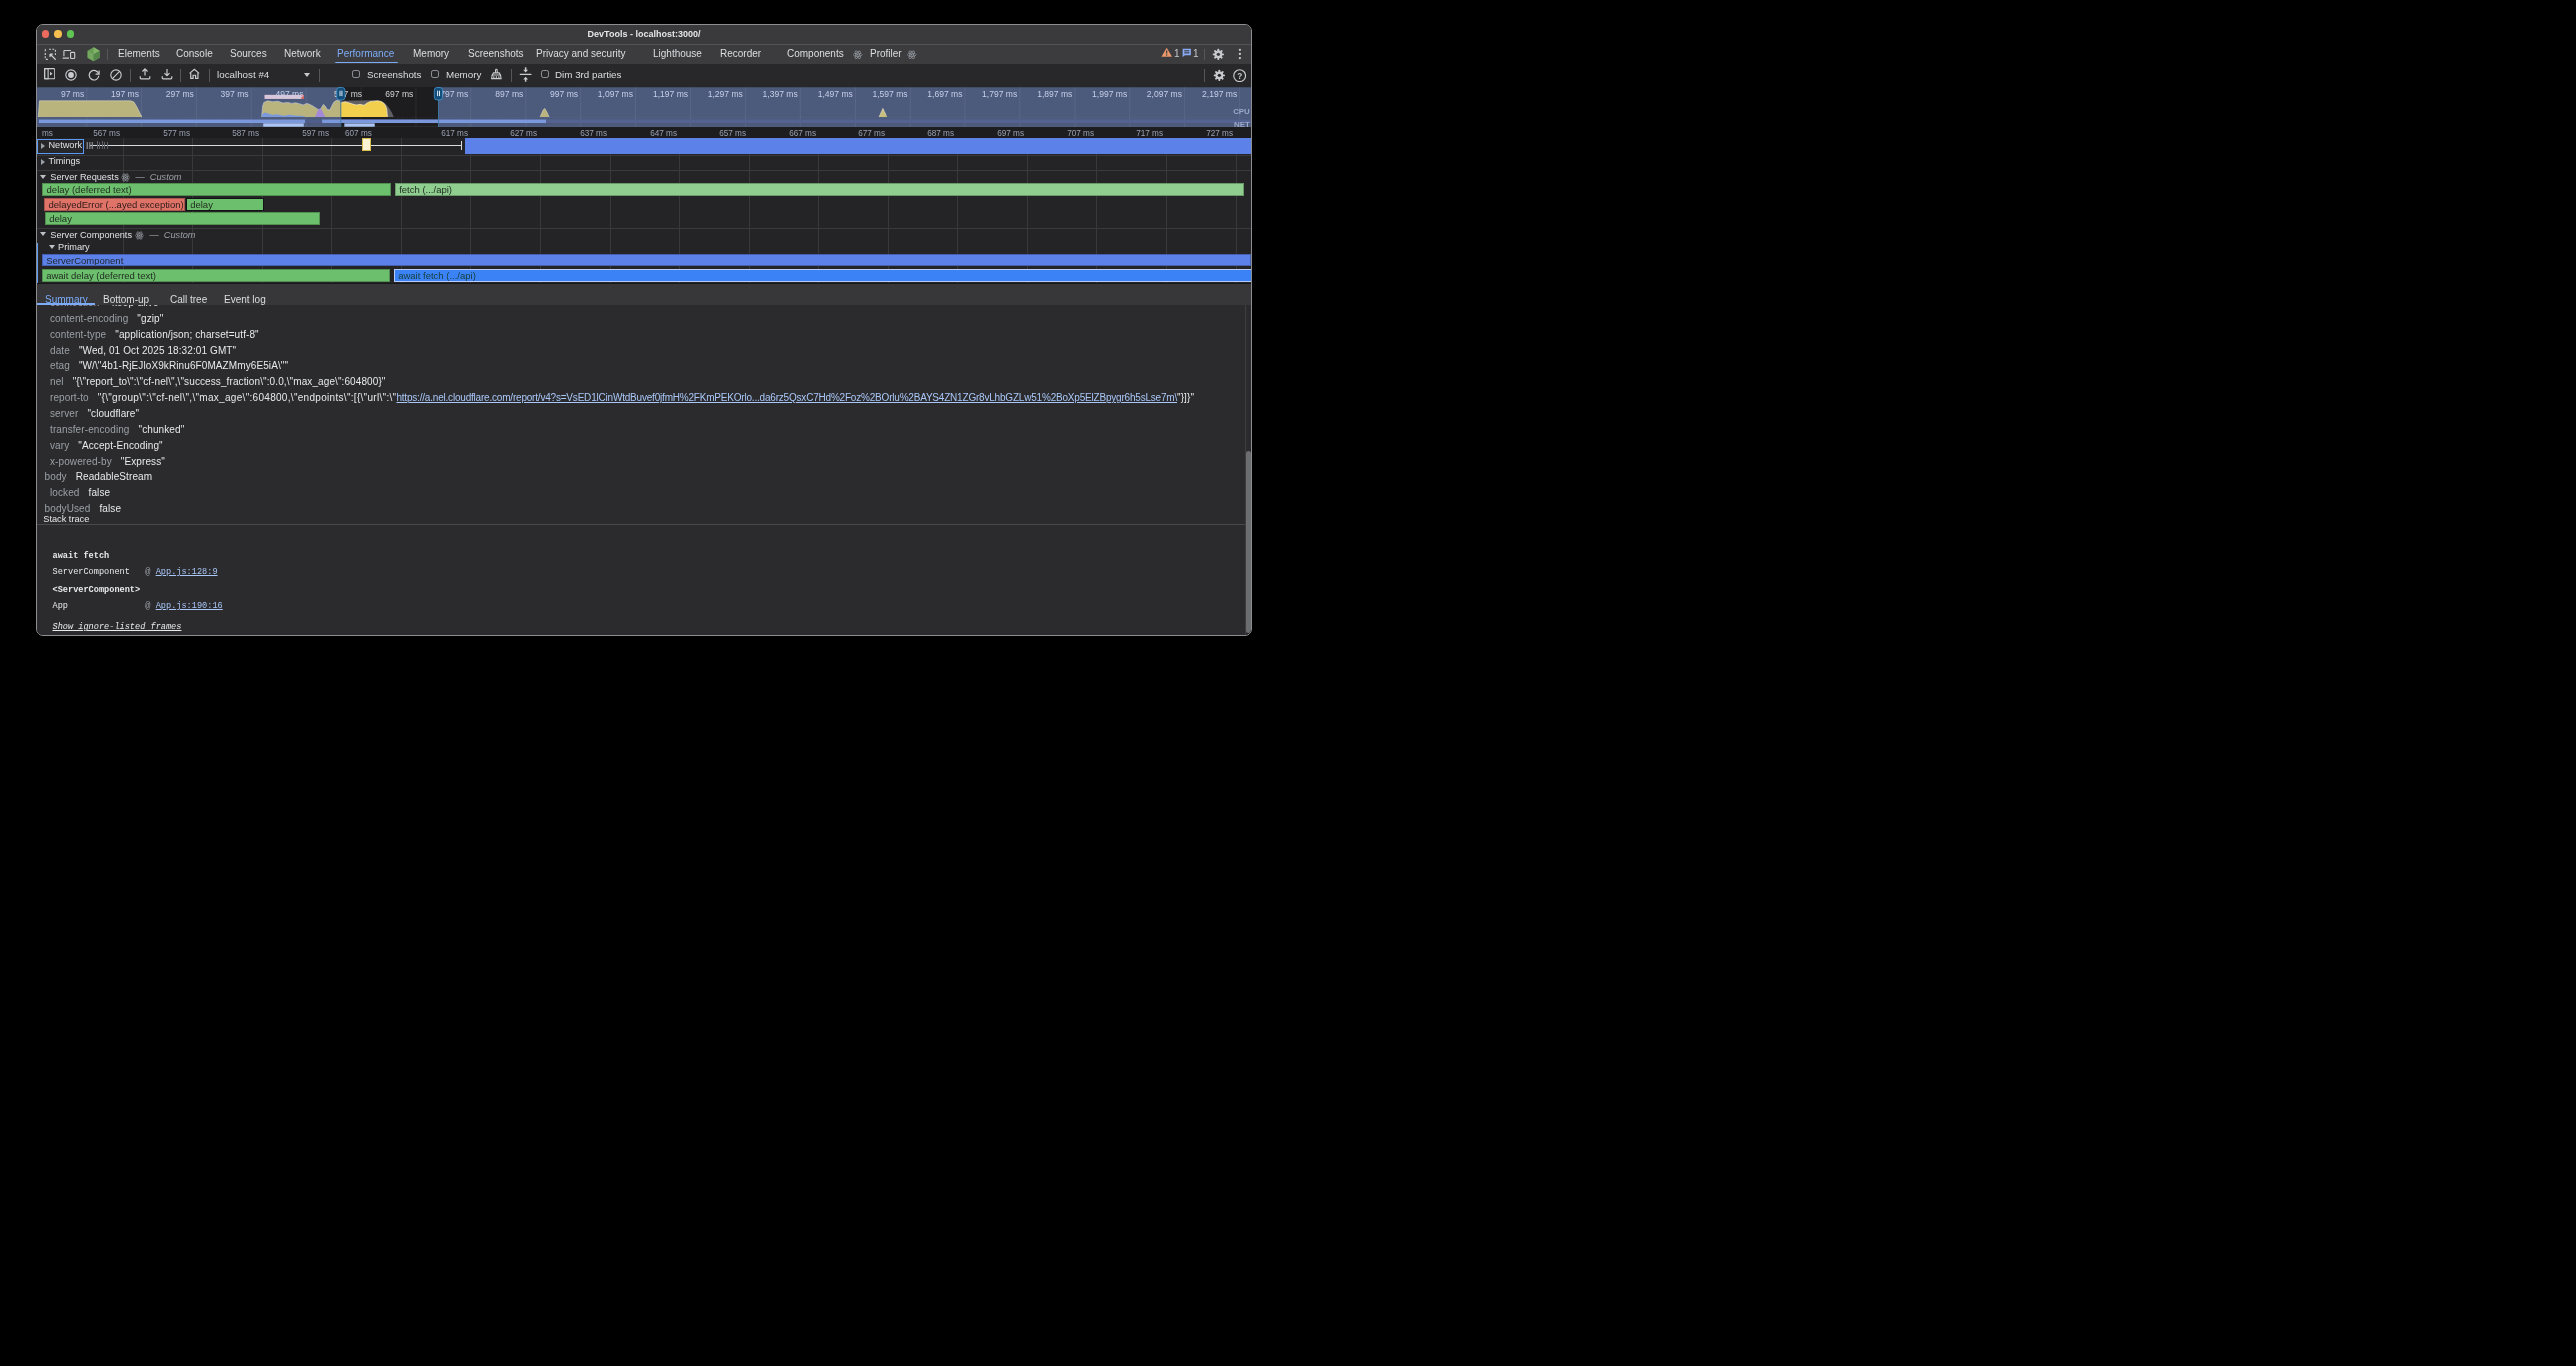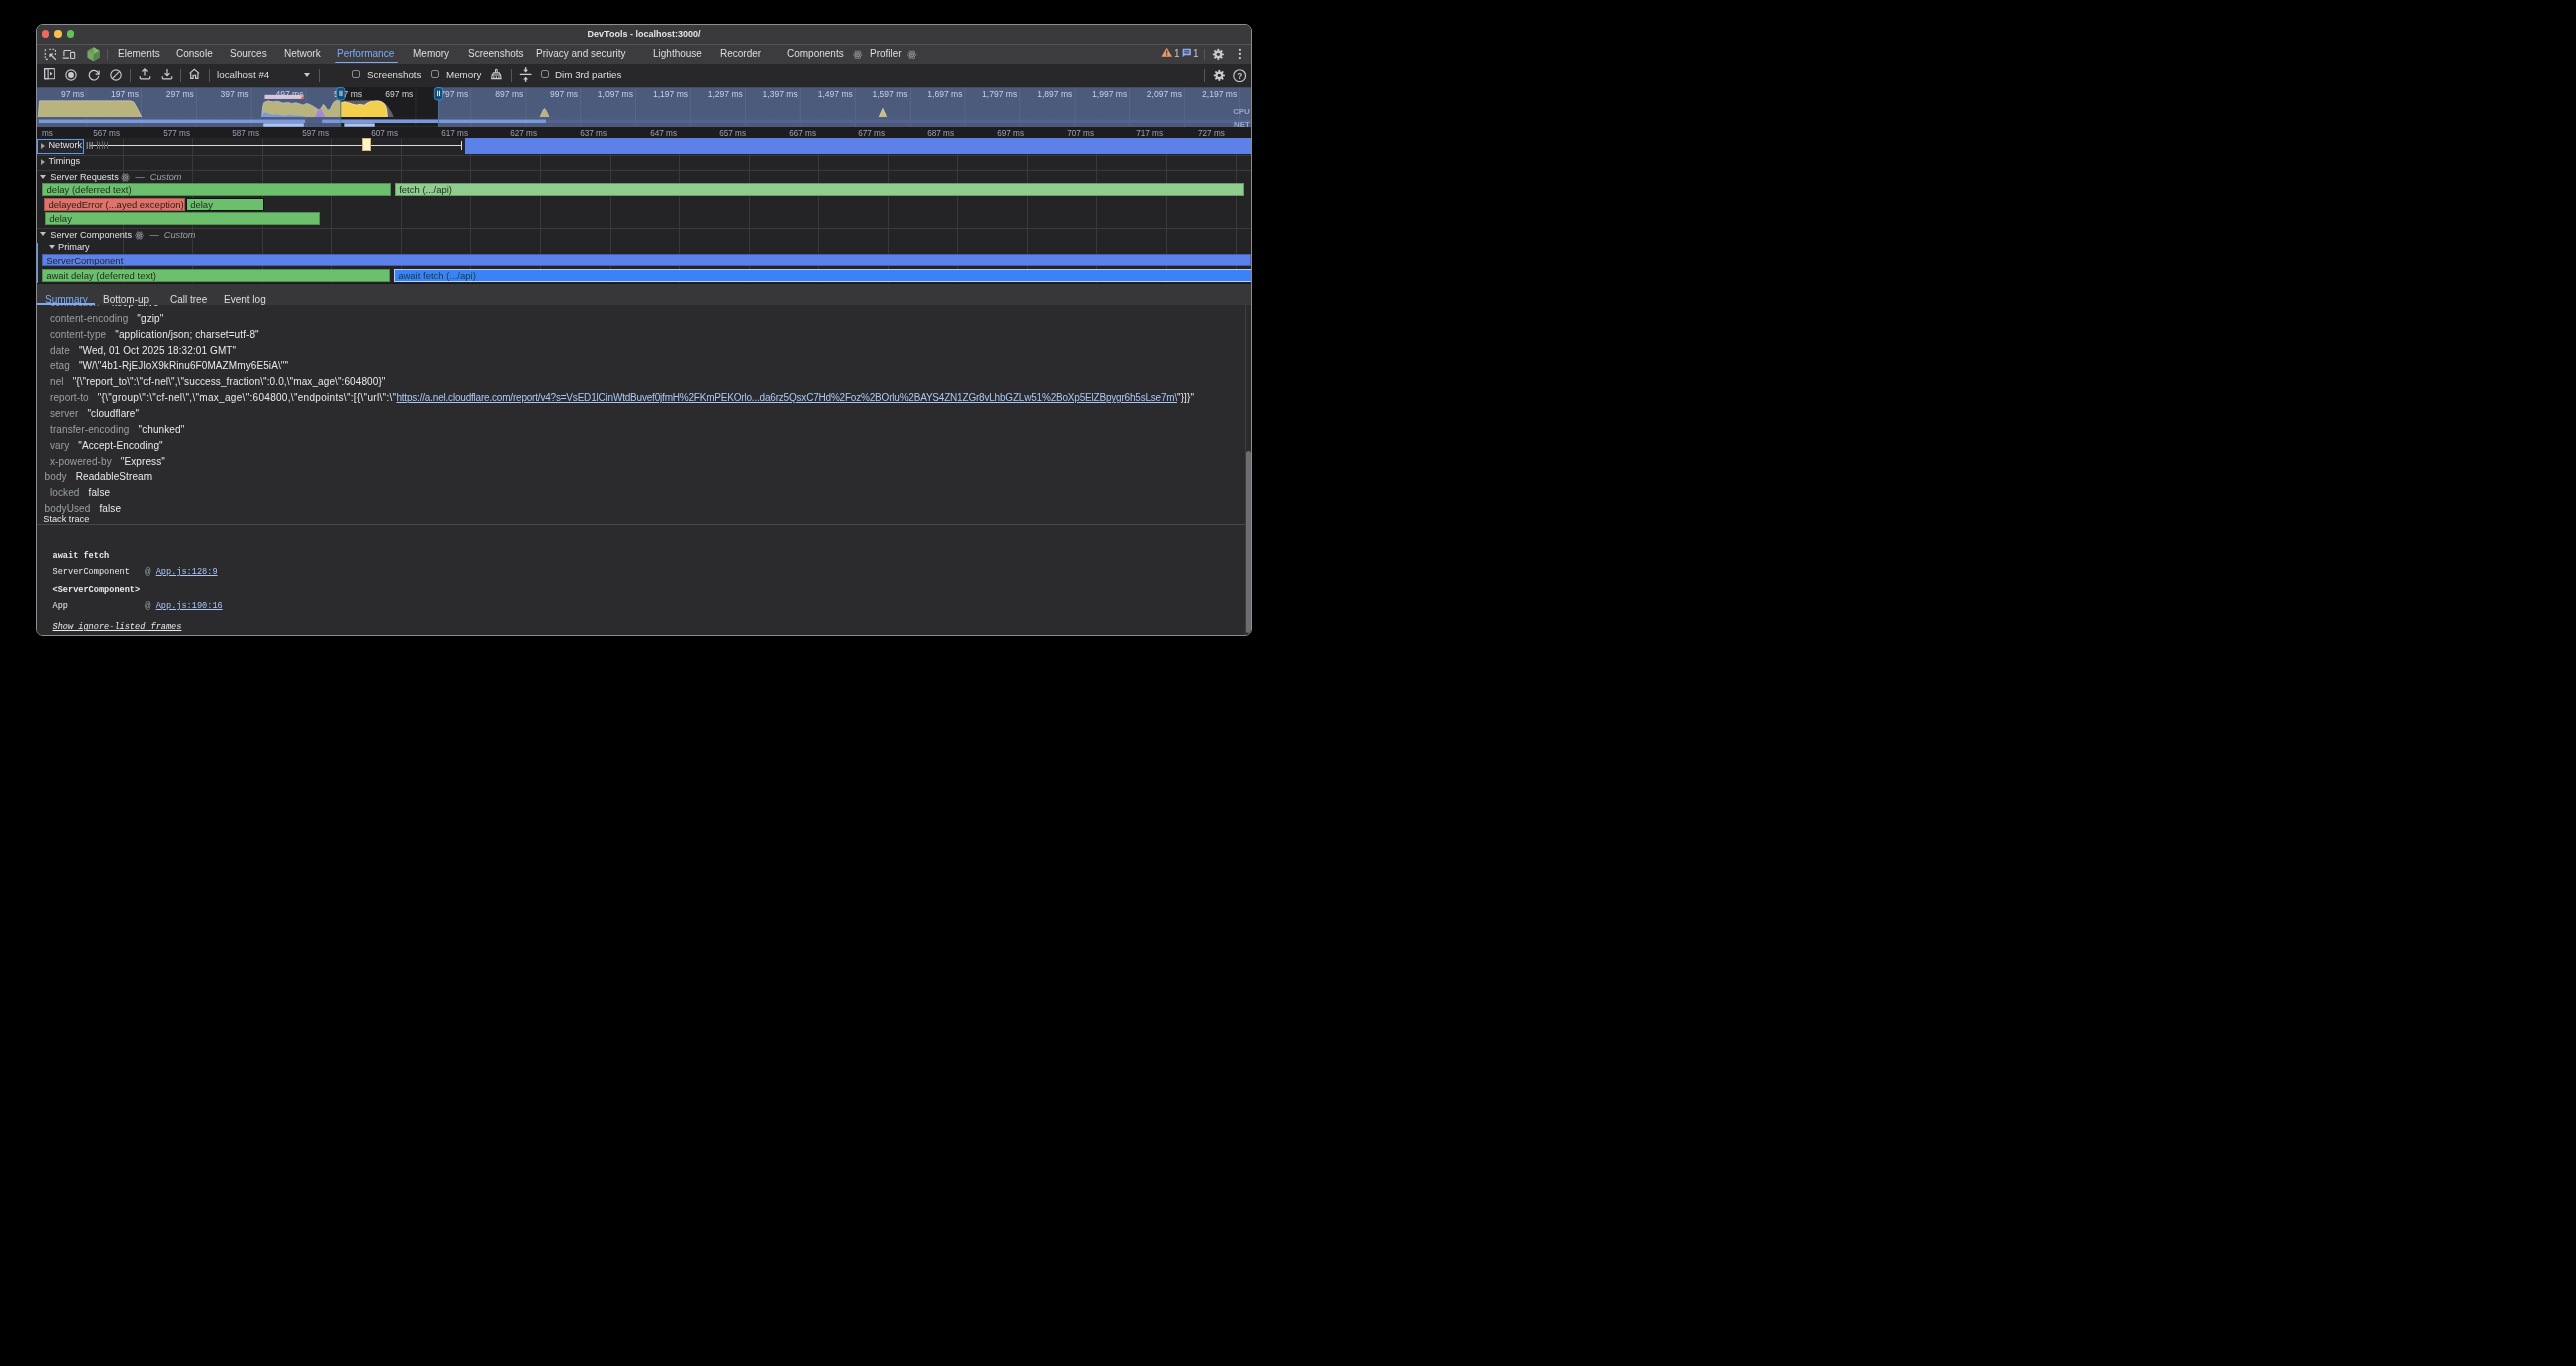--- a/index.html
+++ b/index.html
@@ -278,33 +278,33 @@
           <rect x="634.4" y="5.5" width="1.6" height="8.5" fill="#dfeaf4"></rect>
       </g>
     </svg>
   </div>
   <div class="rulerband" id="ruler">
     <div class="rlabel" style="left:5px">ms</div>
     <div class="rlabel" style="left:48px;width:35px;text-align:right">567 ms</div>
     <div class="rlabel" style="left:118px;width:35px;text-align:right">577 ms</div>
     <div class="rlabel" style="left:187px;width:35px;text-align:right">587 ms</div>
     <div class="rlabel" style="left:257px;width:35px;text-align:right">597 ms</div>
-    <div class="rlabel" style="left:326px;width:35px;text-align:right">607 ms</div>
+    <div class="rlabel" style="left:308px;width:35px;">607 ms</div>
     <div class="rlabel" style="left:396px;width:35px;text-align:right">617 ms</div>
     <div class="rlabel" style="left:465px;width:35px;text-align:right">627 ms</div>
     <div class="rlabel" style="left:535px;width:35px;text-align:right">637 ms</div>
     <div class="rlabel" style="left:605px;width:35px;text-align:right">647 ms</div>
     <div class="rlabel" style="left:674px;width:35px;text-align:right">657 ms</div>
     <div class="rlabel" style="left:744px;width:35px;text-align:right">667 ms</div>
     <div class="rlabel" style="left:813px;width:35px;text-align:right">677 ms</div>
     <div class="rlabel" style="left:882px;width:35px;text-align:right">687 ms</div>
     <div class="rlabel" style="left:952px;width:35px;text-align:right">697 ms</div>
     <div class="rlabel" style="left:1022px;width:35px;text-align:right">707 ms</div>
     <div class="rlabel" style="left:1091px;width:35px;text-align:right">717 ms</div>
-    <div class="rlabel" style="left:1161px;width:35px;text-align:left">727 ms</div>
+    <div class="rlabel" style="left:1161px;width:35px;text-align:right">727 ms</div>
   </div>
   <div class="tracks" id="tracks">
     <div class="gline" style="left:86px"></div>
       <div class="gline" style="left:155px"></div>
     <div class="gline" style="left:225px"></div>
       <div class="gline" style="left:294px"></div>
     <div class="gline" style="left:364px"></div>
       <div class="gline" style="left:433px"></div>
     <div class="gline" style="left:503px"></div>
       <div class="gline" style="left:573px"></div>

